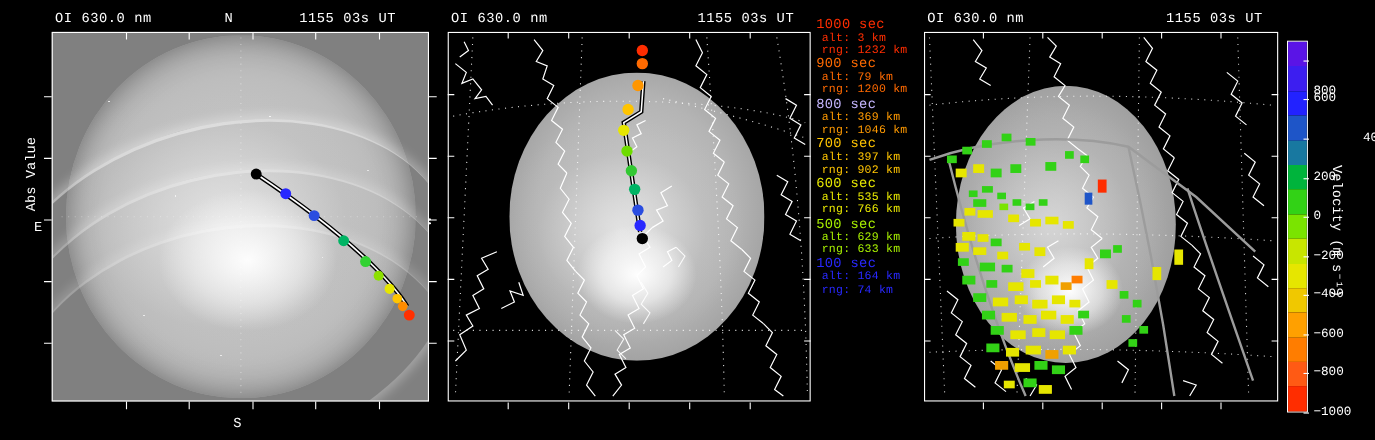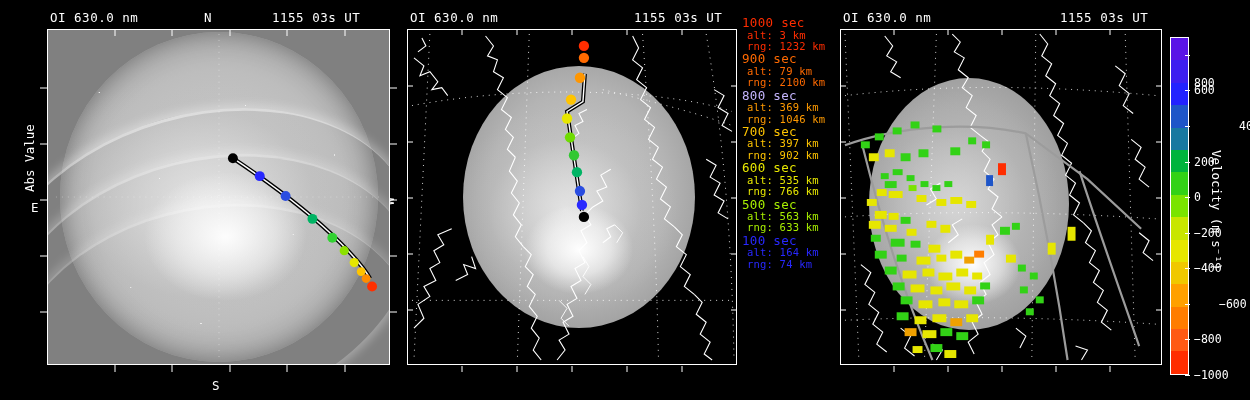--- a/index.html
+++ b/index.html
@@ -2,21 +2,21 @@
 <html><head>
 <meta charset="utf-8">
 <style>
   * { margin:0; padding:0; box-sizing:border-box; }
   html,body { background:#000; }
   body {
     width:1250px; height:400px; overflow:hidden;
     font-family:"DejaVu Sans Mono", monospace;
     color:#fff;
   }
-  .stage { position:relative; width:1134px; height:400px; background:#000; }
+  .stage { position:relative; width:1134px; height:400px; background:#000;font-family:Liberation Mono, monospace; }
 
   
   .ttl { position:absolute; font-size:12.5px; letter-spacing:.5px; white-space:nowrap; color:#fff; }
   .vlabel { position:absolute; white-space:nowrap; font-size:12.5px; transform-origin:0 0; }
 
   
   .frame { position:absolute; border:1px solid #ffffff; }
 
   
   #p1 { left:47px; top:29px; width:343px; height:336px; background:#808080; overflow:hidden; }
@@ -242,40 +242,40 @@
 
   <div id="legend">
     <div class="lg-grp">
       <div class="lg-t" style="color:#ff2d00">1000 sec</div>
       <div class="lg-d" style="color:#ff2d00">alt:    3 km</div>
       <div class="lg-d" style="color:#ff2d00">rng: 1232 km</div>
     </div>
     <div class="lg-grp">
       <div class="lg-t" style="color:#ff6a00">900 sec</div>
       <div class="lg-d" style="color:#ff6a00">alt:   79 km</div>
-      <div class="lg-d" style="color:#ff6a00">rng: 2100 km</div>
+      <div class="lg-d" style="color:#ff6a00">rng: 1200 km</div>
     </div>
     <div class="lg-grp">
       <div class="lg-t" style="color:#c4b5fd">800 sec</div>
       <div class="lg-d" style="color:#ff9a00">alt: 369 km</div>
       <div class="lg-d" style="color:#ff9a00">rng: 1046 km</div>
     </div>
     <div class="lg-grp">
       <div class="lg-t" style="color:#ffc400">700 sec</div>
       <div class="lg-d" style="color:#ffc400">alt: 397 km</div>
       <div class="lg-d" style="color:#ffc400">rng:  902 km</div>
     </div>
     <div class="lg-grp">
       <div class="lg-t" style="color:#e8e800">600 sec</div>
       <div class="lg-d" style="color:#e8e800">alt: 535 km</div>
       <div class="lg-d" style="color:#e8e800">rng:  766 km</div>
     </div>
     <div class="lg-grp">
       <div class="lg-t" style="color:#a8f000">500 sec</div>
-      <div class="lg-d" style="color:#a8f000">alt: 563 km</div>
+      <div class="lg-d" style="color:#a8f000">alt: 629 km</div>
       <div class="lg-d" style="color:#a8f000">rng:  633 km</div>
     </div>
     <div class="lg-grp">
       <div class="lg-t" style="color:#2828ff">100 sec</div>
       <div class="lg-d" style="color:#2828ff">alt: 164 km</div>
       <div class="lg-d" style="color:#2828ff">rng:   74 km</div>
     </div>
   </div>
 
   <div class="ttl" style="left:843px; top:10px;">OI 630.0 nm</div>
@@ -473,21 +473,21 @@
       <div class="cb-lab" style="left: 1239px; top: 118.947px;">400</div>
       <div class="cb-tick" style="left: 1185px; top: 125.947px;"></div>
       <div class="cb-lab" style="left: 1194px; top: 154.526px;">200</div>
       <div class="cb-tick" style="left: 1185px; top: 161.526px;"></div>
       <div class="cb-lab" style="left: 1194px; top: 190.105px;">0</div>
       <div class="cb-tick" style="left: 1185px; top: 197.105px;"></div>
       <div class="cb-lab" style="left: 1194px; top: 225.684px;">−200</div>
       <div class="cb-tick" style="left: 1185px; top: 232.684px;"></div>
       <div class="cb-lab" style="left: 1194px; top: 261.263px;">−400</div>
       <div class="cb-tick" style="left: 1185px; top: 268.263px;"></div>
-      <div class="cb-lab" style="left: 1194px; top: 296.842px; margin-left: 25px;">−600</div>
+      <div class="cb-lab" style="left: 1194px; top: 296.842px;">−600</div>
       <div class="cb-tick" style="left: 1185px; top: 303.842px;"></div>
       <div class="cb-lab" style="left: 1194px; top: 332.421px;">−800</div>
       <div class="cb-tick" style="left: 1185px; top: 339.421px;"></div>
       <div class="cb-lab" style="left: 1194px; top: 368px;">−1000</div>
       <div class="cb-tick" style="left: 1185px; top: 375px;"></div>
     </div>
 
 </div>
 
 </body></html>

